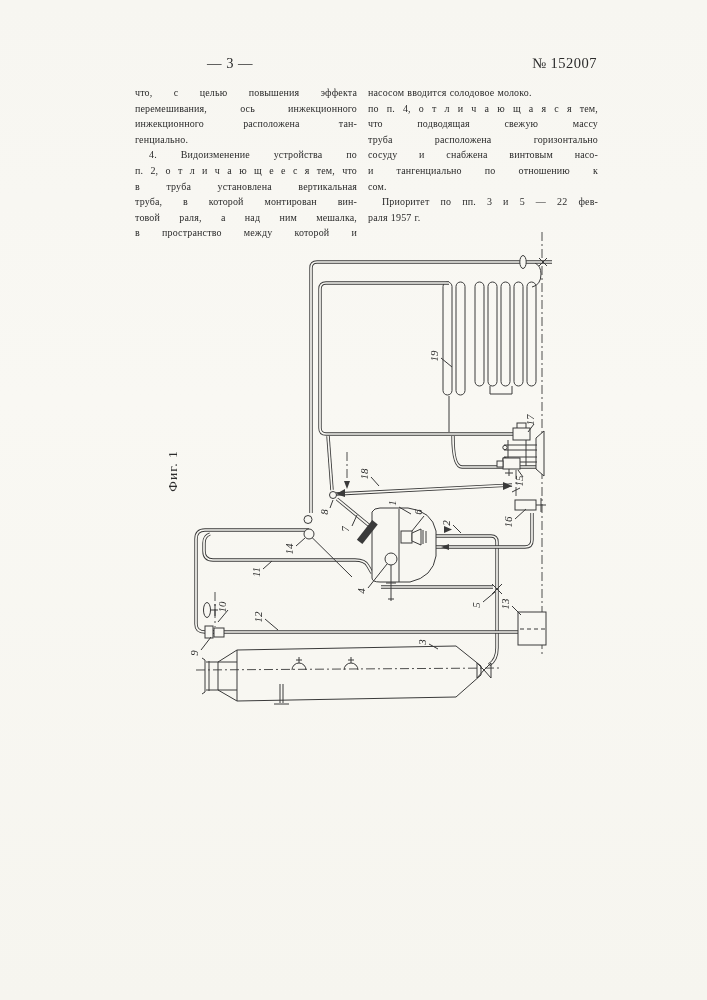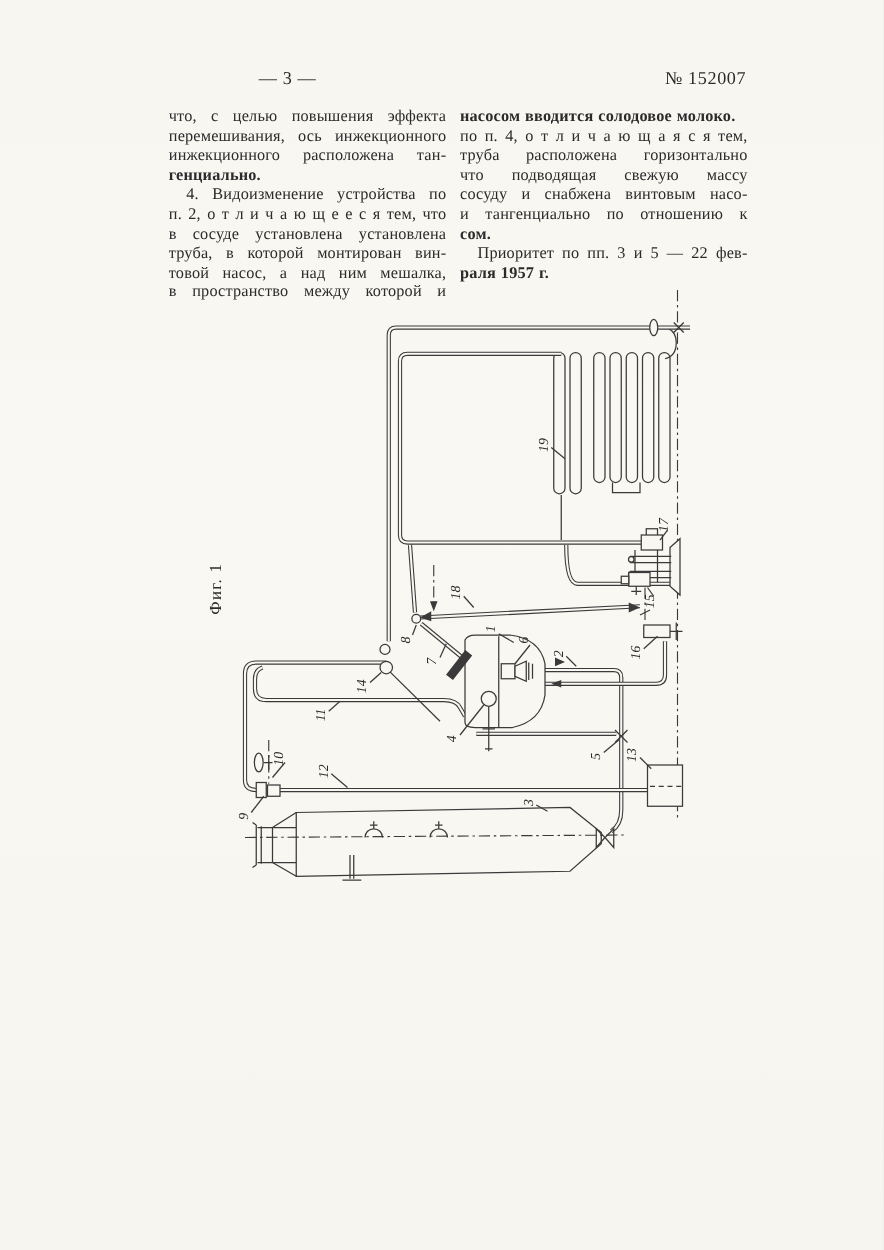--- a/index.html
+++ b/index.html
@@ -6,26 +6,26 @@
   .page{
     position:relative;width:707px;height:1000px;margin:0 auto;
     background:#f8f7f2;
     background-image:linear-gradient(180deg,#f7f6f1 0%,#f9f8f3 40%,#f6f5ef 100%);
     font-family:"Liberation Serif","DejaVu Serif",serif;
     color:#2b2b2b;overflow:hidden;
   }
   .hdr{position:absolute;top:55px;font-size:14.5px;letter-spacing:.5px;}
   .pageno{left:0;width:460px;text-align:center;}
   .patno{right:110px;}
-  .col{position:absolute;top:85px;font-size:13px;line-height:15.6px;
+  .col{position:absolute;top:85px;font-size:10px;line-height:15.6px;
        letter-spacing:.15px;word-spacing:.5px;}
   .col-left{left:135px;width:222px;}
   .col-right{left:368px;width:230px;}
   .ln{height:15.6px;overflow:visible;text-align:justify;text-align-last:justify;}
-  .ln.end{text-align:right;text-align-last:left;font-weight:bold;}
+  .ln.end{text-align:right;text-align-last:left;}
   .ln.ind{text-indent:14px;}
   svg{position:absolute;left:0;top:0;}
   .t{stroke:#3a3a3a;stroke-width:1;fill:none;}
   .tp{stroke:#3a3a3a;stroke-width:1;fill:#f8f7f2;}
   .fill{fill:#3a3a3a;stroke:none;}
   .pipe{stroke:#3a3a3a;stroke-width:3.4;fill:none;}
   .pipe-in{stroke:#f8f7f2;stroke-width:1.7;fill:none;}
   .dd{stroke:#3a3a3a;stroke-width:.9;fill:none;stroke-dasharray:9 3 2 3;}
   .lbl{font:italic 11px "Liberation Serif","DejaVu Serif",serif;fill:#2b2b2b;text-anchor:middle;}
   .cap{font:13.5px "Liberation Serif","DejaVu Serif",serif;fill:#2b2b2b;text-anchor:middle;letter-spacing:1px;}
@@ -38,31 +38,31 @@
   <div class="hdr pageno">— 3 —</div>
   <div class="hdr patno">№ 152007</div>
 
   <div class="col col-left">
     <div class="ln">что, с целью повышения эффекта</div>
     <div class="ln">перемешивания, ось инжекционного</div>
     <div class="ln">инжекционного расположена тан-</div>
     <div class="ln end">генциально.</div>
     <div class="ln ind">4. Видоизменение устройства по</div>
     <div class="ln">п. 2, о т л и ч а ю щ е е с я  тем, что</div>
-    <div class="ln">в сосуде установлена установлена</div>
+    <div class="ln">в труба установлена вертикальная</div>
     <div class="ln">труба, в которой монтирован вин-</div>
-    <div class="ln">товой насос, а над ним мешалка,</div>
+    <div class="ln">товой раля, а над ним мешалка,</div>
     <div class="ln">в пространство между которой и</div>
   </div>
 
   <div class="col col-right">
     <div class="ln end">насосом вводится солодовое молоко.</div>
     <div class="ln">по п. 4, о т л и ч а ю щ а я с я  тем,</div>
+    <div class="ln">что  подводящая  свежую  массу</div>
     <div class="ln">труба расположена горизонтально</div>
-    <div class="ln">что  подводящая  свежую  массу</div>
     <div class="ln">сосуду и снабжена винтовым насо-</div>
     <div class="ln">и тангенциально по отношению к</div>
     <div class="ln end">сом.</div>
     <div class="ln ind">Приоритет по пп. 3 и 5 — 22 фев-</div>
     <div class="ln end">раля 1957 г.</div>
   </div>
 
   <svg width="707" height="1000" viewBox="0 0 707 1000">
 
     <path class="dd" d="M542,232 L542,654"></path>

